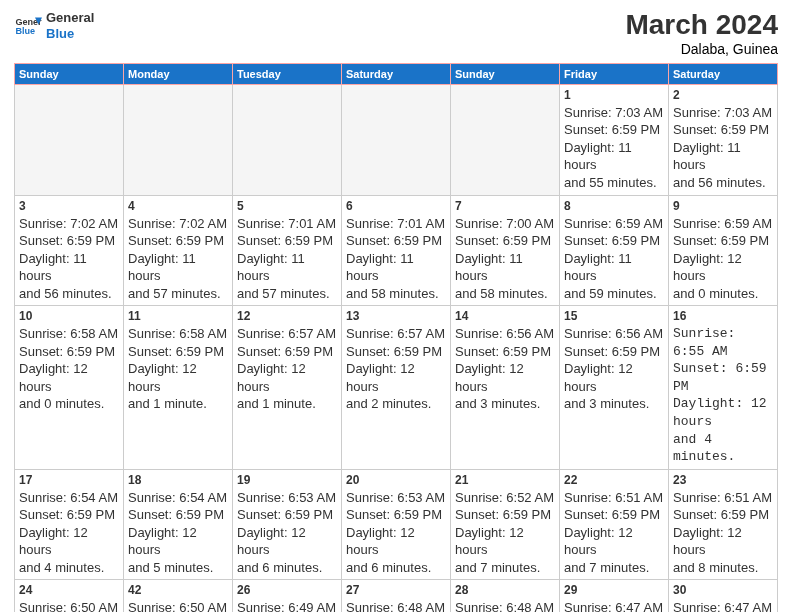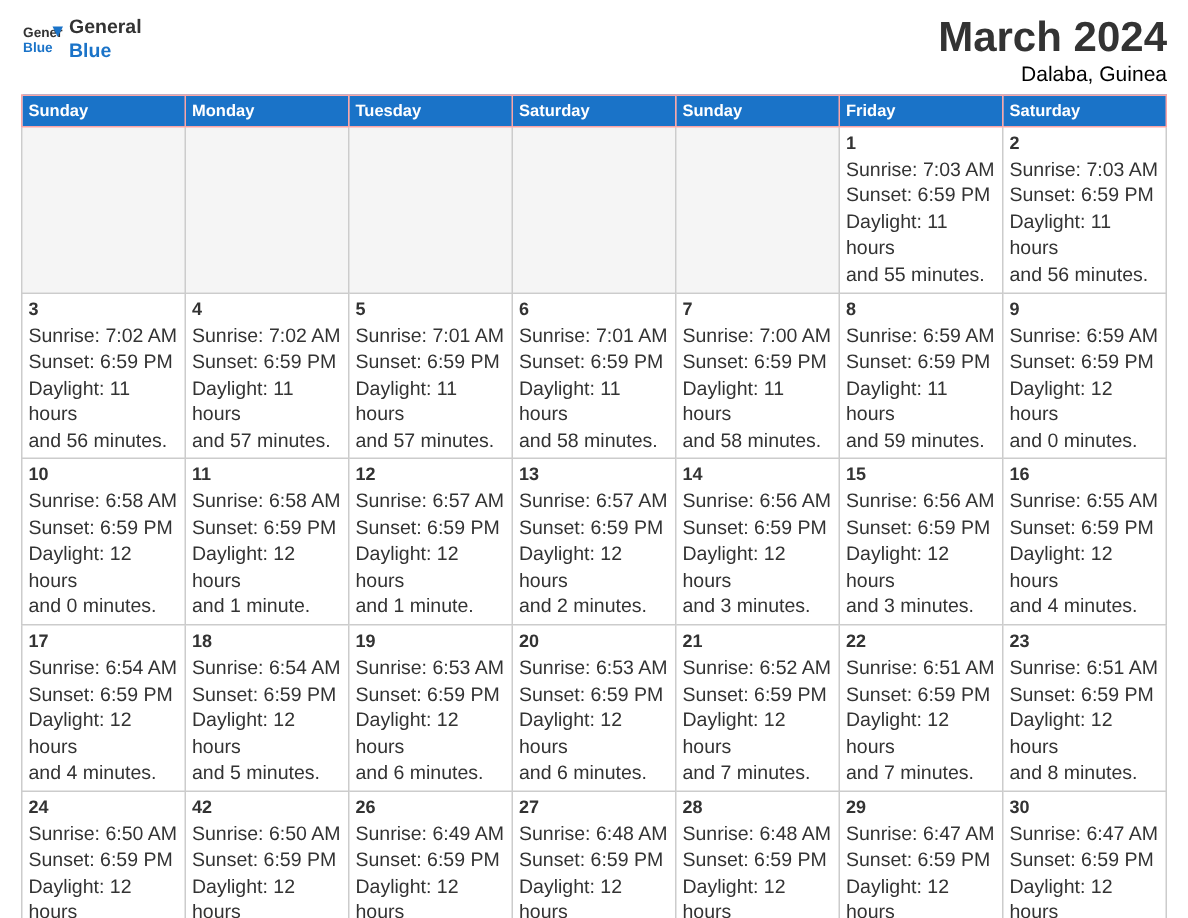--- a/index.html
+++ b/index.html
@@ -229,21 +229,21 @@
           </td>
           <td>
             <div class="day-number">15</div>
             <div class="day-info" style="white-space: pre-line;">Sunrise: 6:56 AM
 Sunset: 6:59 PM
 Daylight: 12 hours
 and 3 minutes.</div>
           </td>
           <td>
             <div class="day-number">16</div>
-            <div class="day-info" style="white-space: pre-line;">Sunrise: 6:55 AM
+            <div class="day-info" style="white-space: pre-line; font-family: Liberation Mono, monospace;">Sunrise: 6:55 AM
 Sunset: 6:59 PM
 Daylight: 12 hours
 and 4 minutes.</div>
           </td>
         </tr>
         <tr>
           <td>
             <div class="day-number">17</div>
             <div class="day-info" style="white-space: pre-line;">Sunrise: 6:54 AM
 Sunset: 6:59 PM

